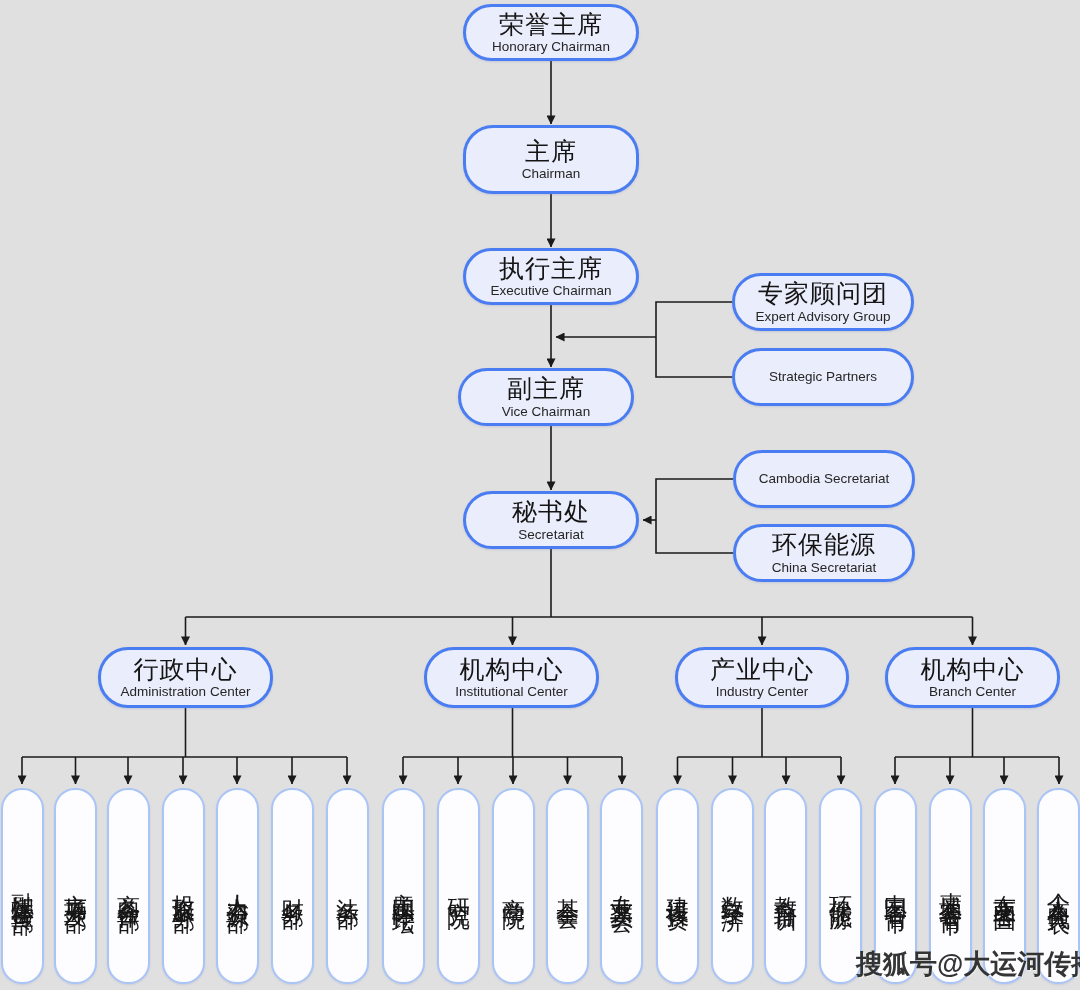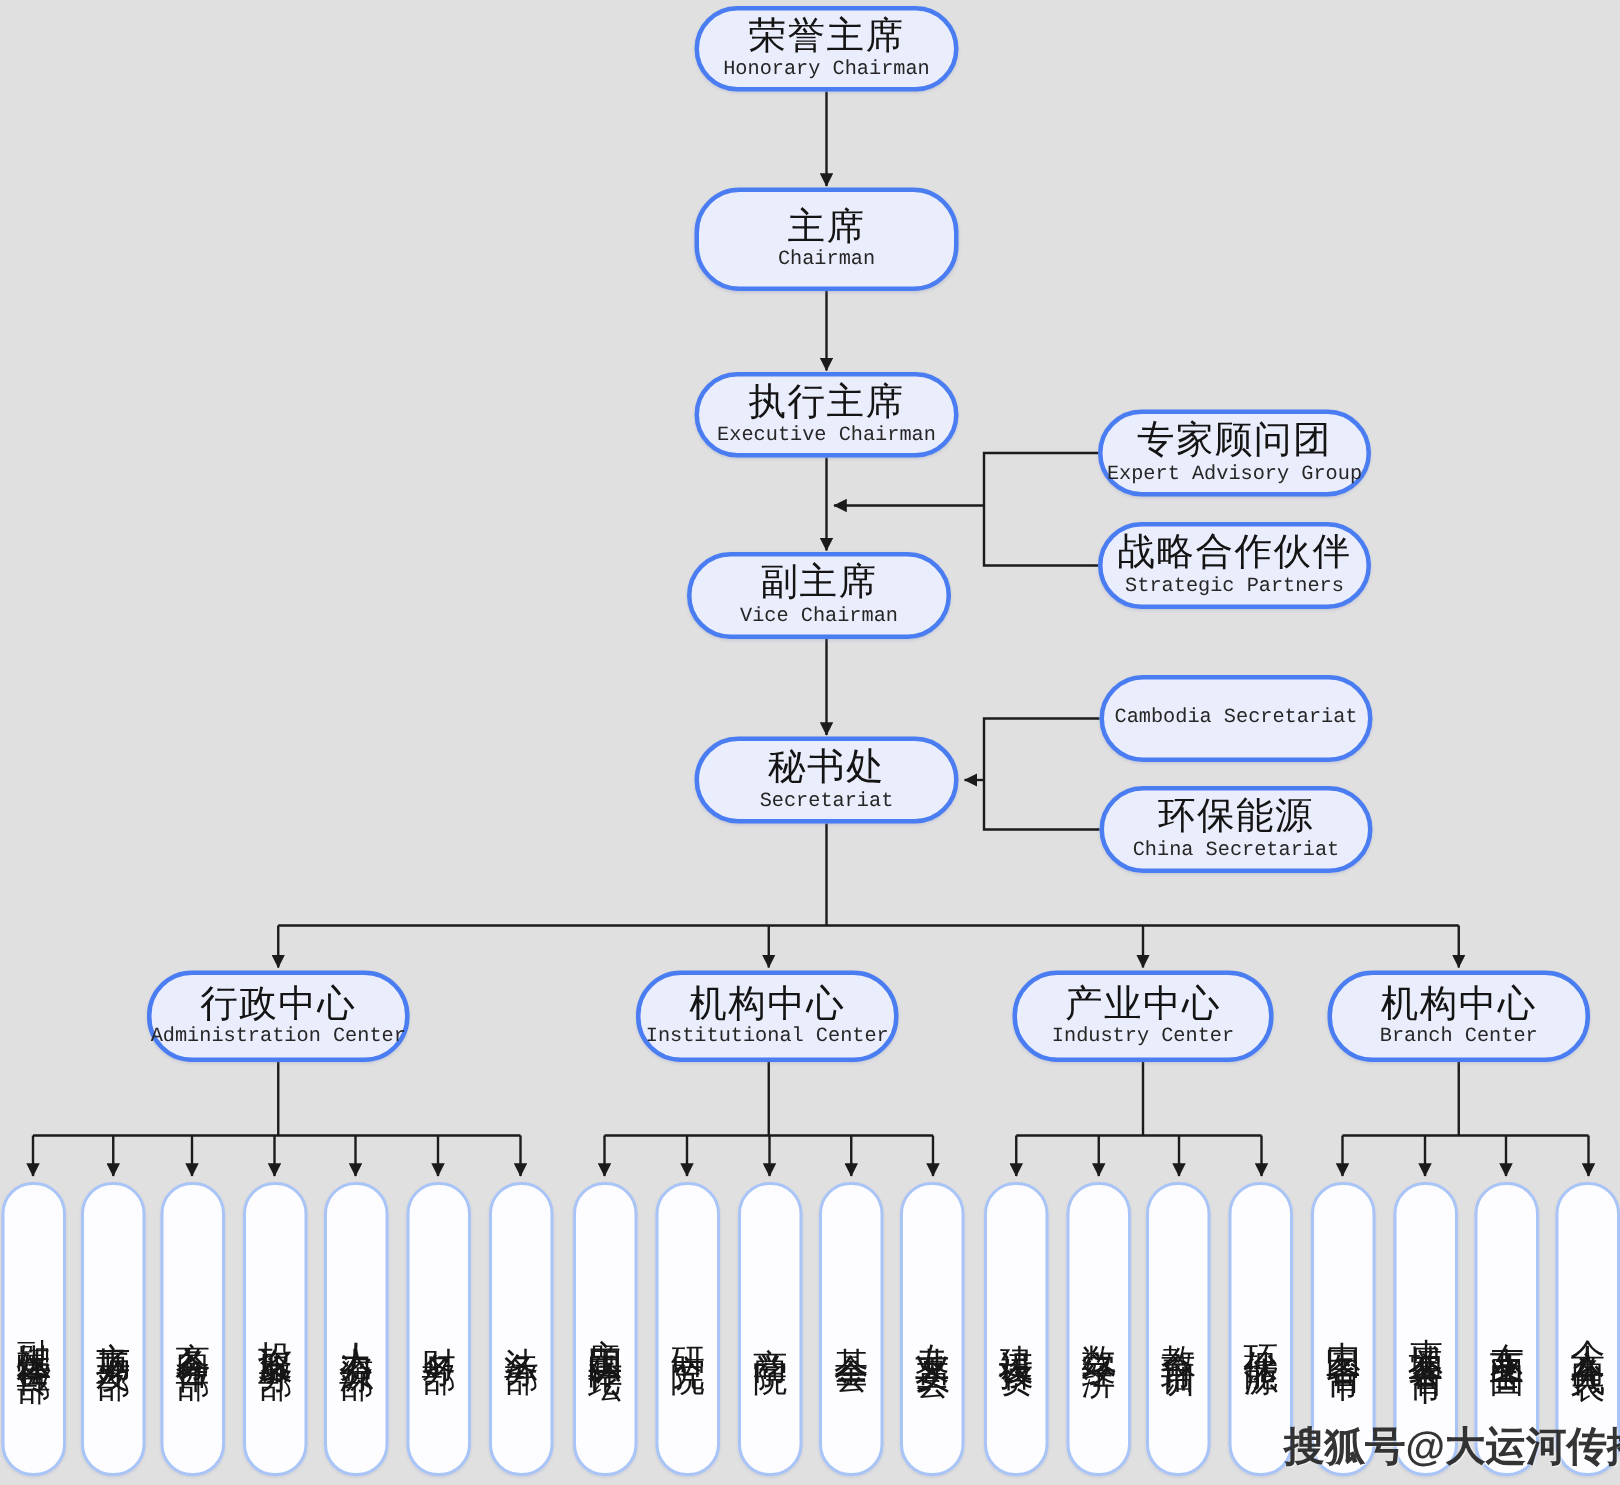--- a/index.html
+++ b/index.html
@@ -29,21 +29,20 @@
   }
   .node .zh{
     font-size:25px;line-height:1.15;
     color:#141414;letter-spacing:1px;
     white-space:nowrap;
   }
   .node .en{
     font-size:13.5px;line-height:1.2;
     color:#262626;margin-top:1px;
     white-space:nowrap;
-    font-family:Liberation Mono, monospace;
   }
   .vnode{
     position:absolute;
     box-sizing:border-box;
     width:43px;height:196px;
     background:#fdfdff;
     border:2px solid #a9c4f7;
     border-radius:21px;
     display:flex;align-items:center;justify-content:center;
     z-index:1;
@@ -149,21 +148,20 @@
   <div class="node" style="left:732px;top:273px;width:182px;height:58px">
     <div class="zh">专家顾问团</div>
     <div class="en">Expert Advisory Group</div>
   </div>
 
   <div class="node" style="left:463px;top:491px;width:176px;height:58px">
     <div class="zh">秘书处</div>
     <div class="en">Secretariat</div>
   </div>
   <div class="node" style="left:732px;top:348px;width:182px;height:58px">
-    <div class="zh">战略合作伙伴</div>
     <div class="en">Strategic Partners</div>
   </div>
 
   <div class="node" style="left:733px;top:450px;width:182px;height:58px">
     <div class="en">Cambodia Secretariat</div>
   </div>
   <div class="node" style="left:733px;top:524px;width:182px;height:58px">
     <div class="zh">环保能源</div>
     <div class="en">China Secretariat</div>
   </div>

